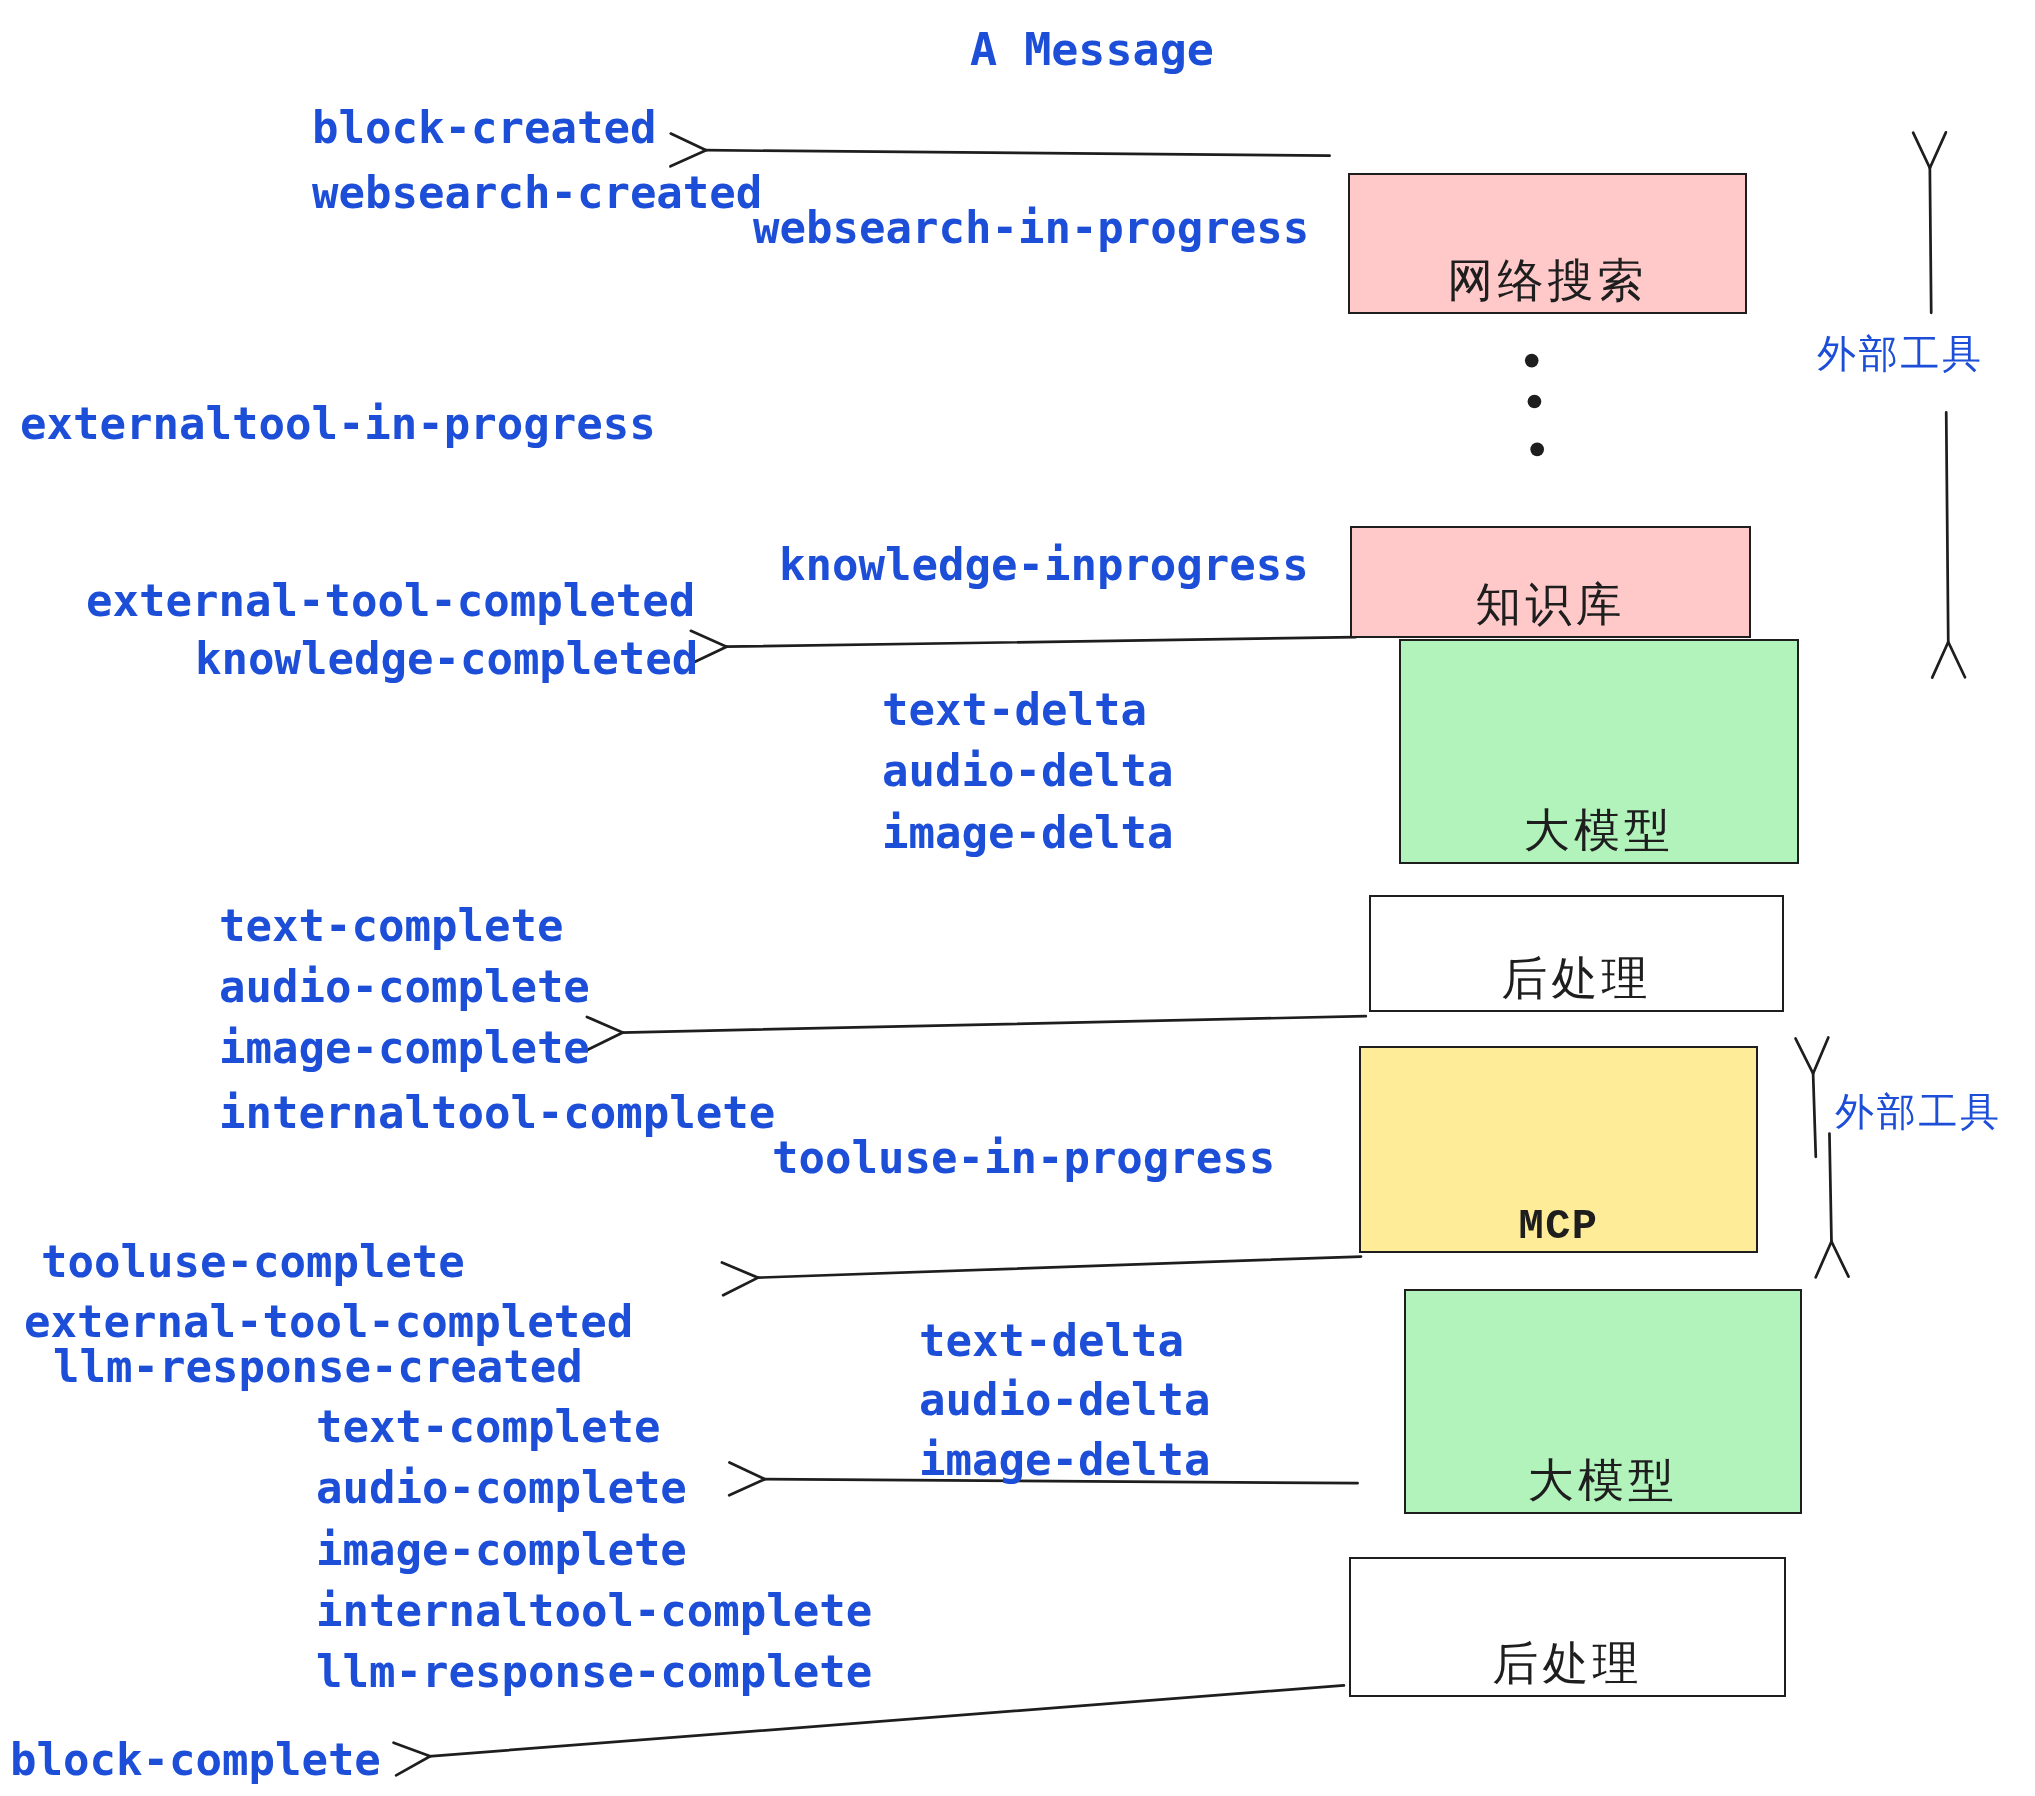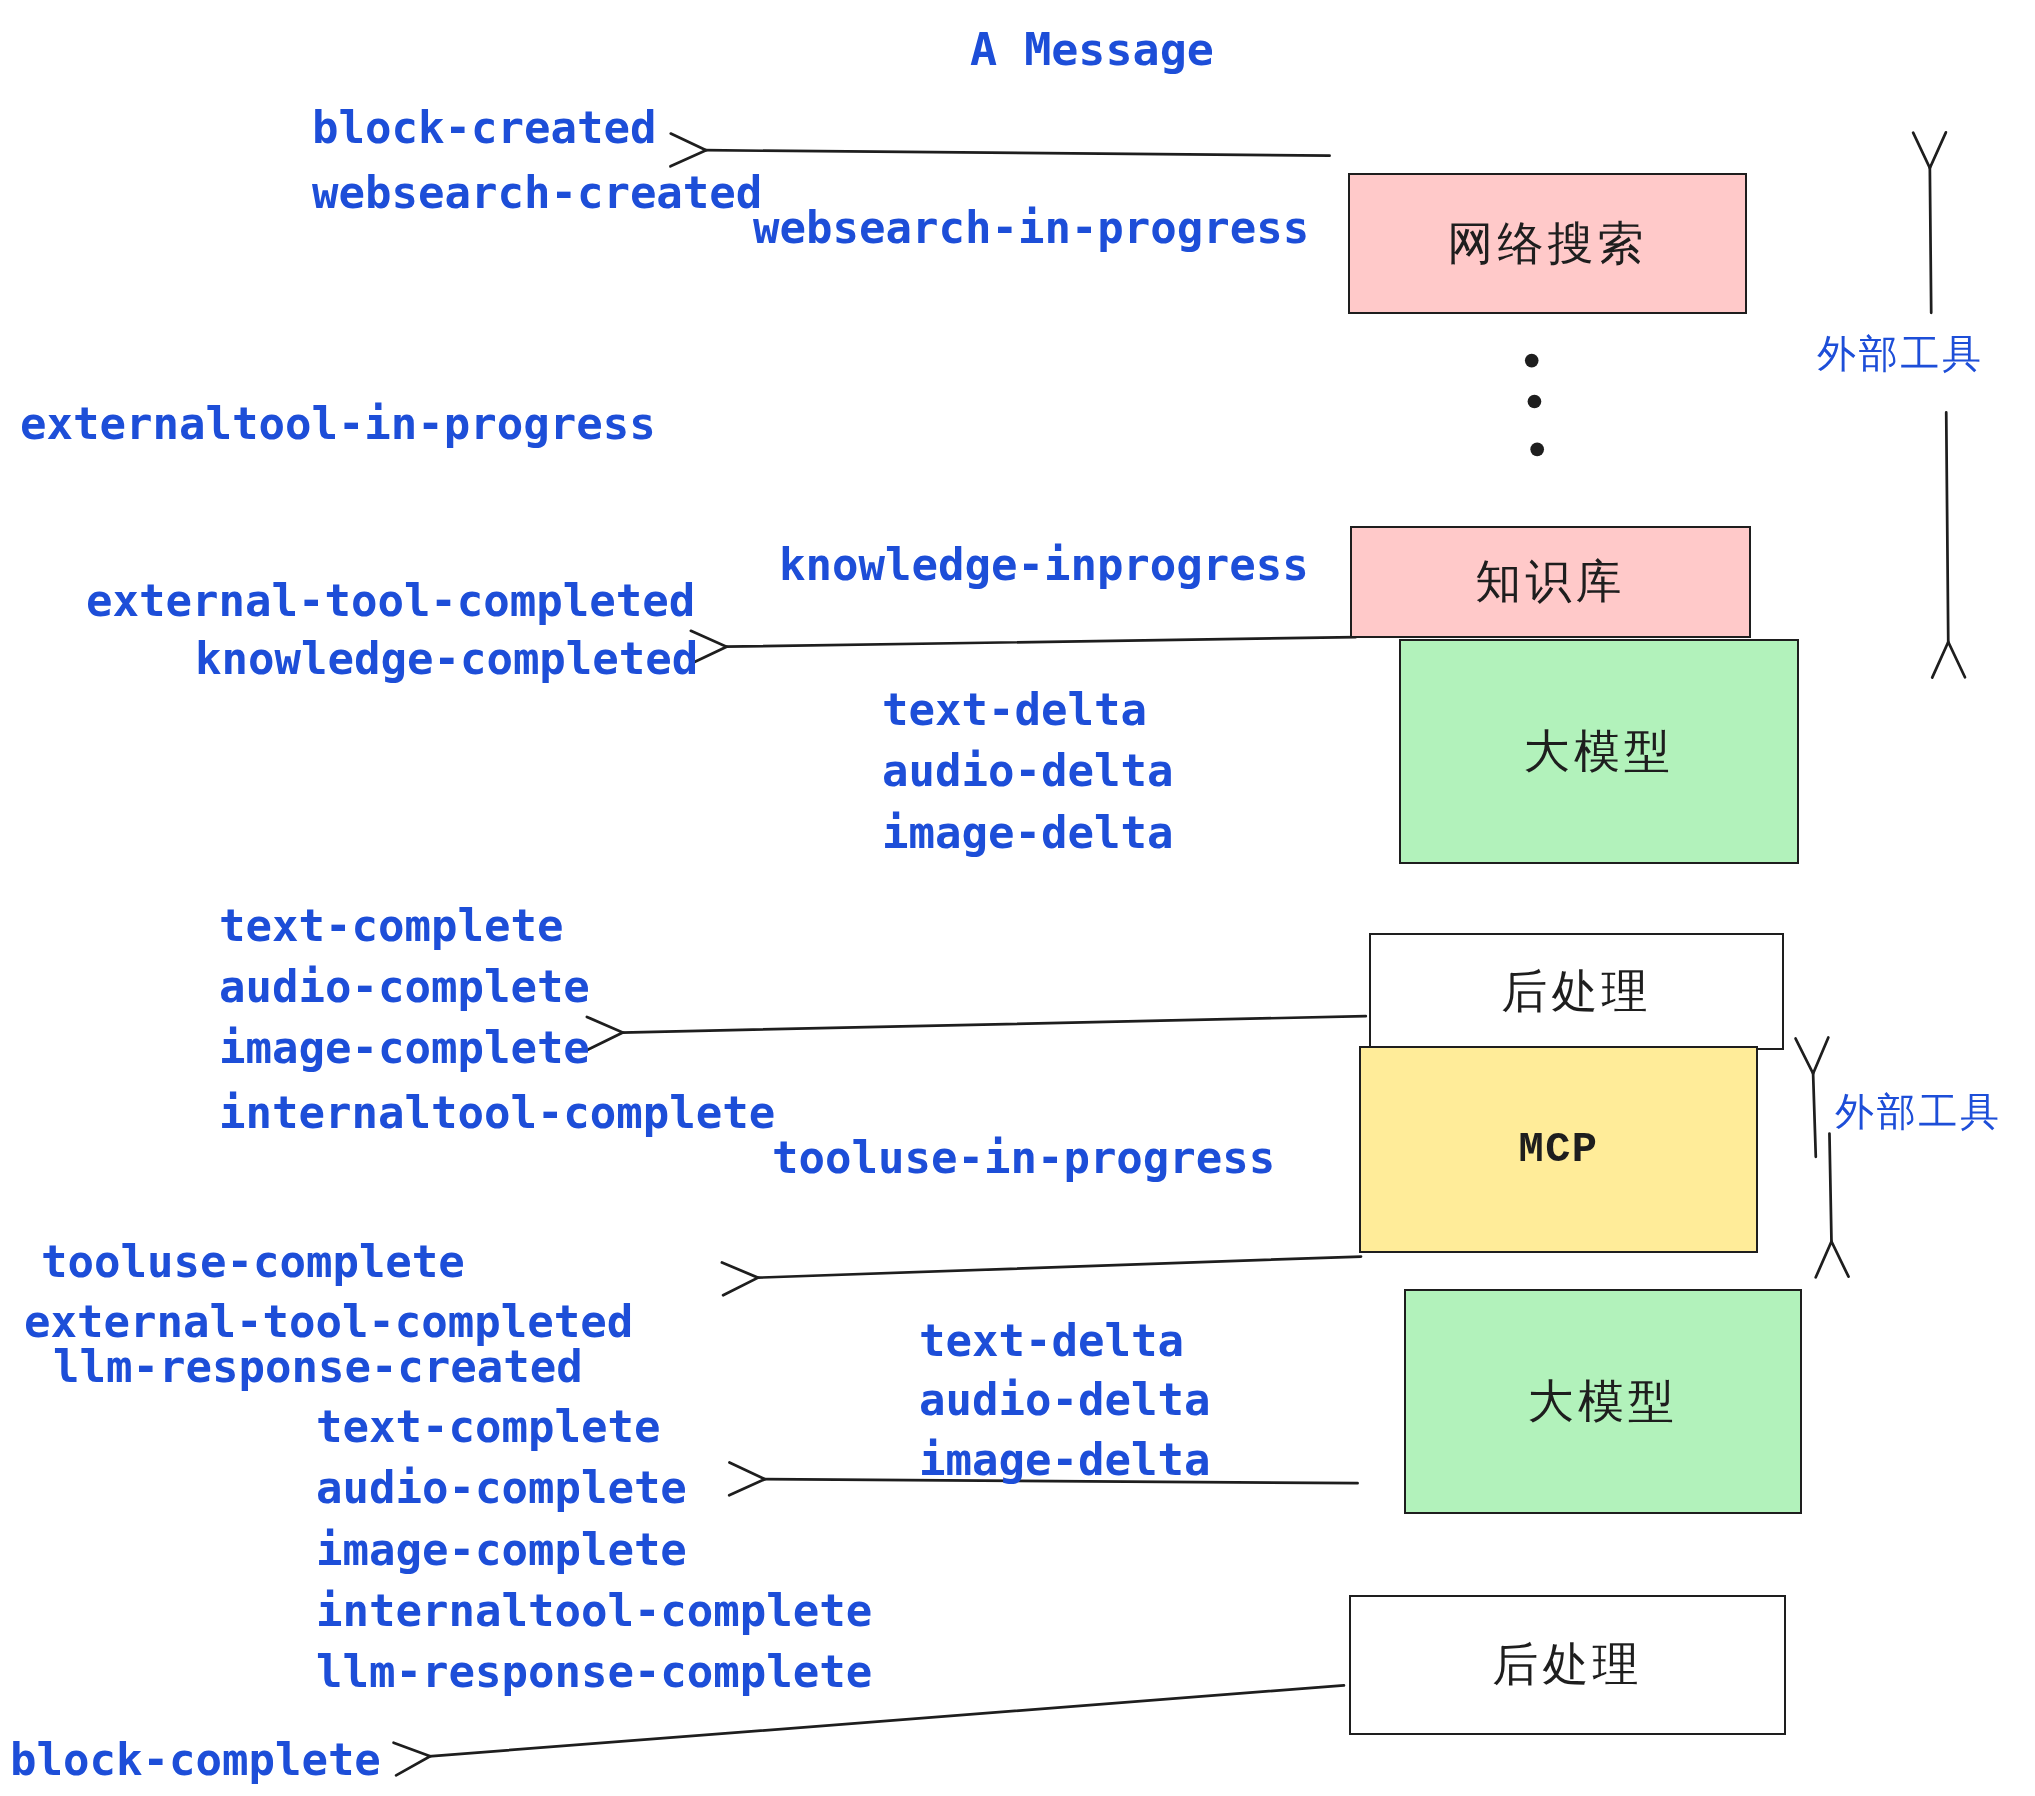--- a/index.html
+++ b/index.html
@@ -24,32 +24,32 @@
   .title{font-size:45px;}
   .cn{
     font-family:"DejaVu Sans", sans-serif;
     font-weight:400;
     font-size:39px;
     letter-spacing:2.7px;
   }
   .box{
     position:absolute;
     border:2.7px solid #1e1e1e;
-    display:flex;align-items:center;justify-content:center;
+    display:flex;align-items:flex-end;justify-content:center;
     box-sizing:border-box;
     font-family:"DejaVu Sans", sans-serif;
     font-size:46px;
     font-weight:500;
     letter-spacing:4.1px;
     color:#1e1e1e;
   }
   .box.pink{background:#ffc9c9;}
   .box.green{background:#b2f2bb;margin-left:45px;}
   .box.yellow{background:#ffec99;}
-  .box.white{background:#ffffff;margin-top:38px;}
+  .box.white{background:#ffffff;}
   .box.mono{font-family:Liberation Mono, monospace;font-weight:bold;letter-spacing:1.4px;font-size:42px;}
   svg path, svg line{stroke:#1e1e1e;stroke-width:4;fill:none;stroke-linecap:round;}
   svg circle{fill:#1e1e1e;stroke:none;}
 </style>
 </head>
 <body>
 
 <div class="canvas">
 
   <svg class="overlay" viewBox="0 0 2980 2630">

